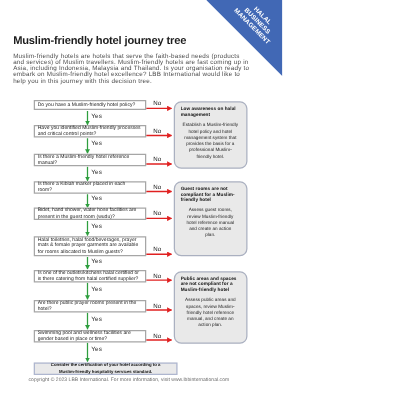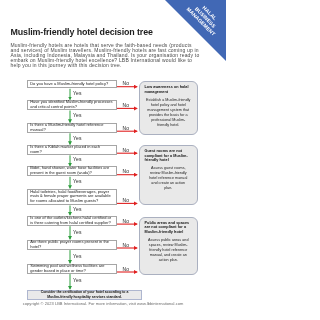--- a/index.html
+++ b/index.html
@@ -43,21 +43,21 @@
 <div class="page">
   <div class="banner-clip">
     <div class="banner-tri"></div>
     <div class="banner-text">
       <div>HALAL</div>
       <div>BUSINESS</div>
       <div>MANAGEMENT</div>
     </div>
   </div>
 
-  <div class="title">Muslim-friendly hotel decision tree</div>
+  <div class="title">Muslim-friendly hotel journey tree</div>
   <div class="intro" id="introbox">
       <div>Muslim-friendly hotels are hotels that serve the faith-based needs (products</div>
       <div>and services) of Muslim travellers. Muslim-friendly hotels are fast coming up in</div>
       <div>Asia, including Indonesia, Malaysia and Thailand. Is your organisation ready to</div>
       <div>embark on Muslim-friendly hotel excellence? LBB International would like to</div>
       <div>help you in this journey with this decision tree.</div>
     </div>
 
   <svg class="arrows" viewBox="0 0 226 320">
       <defs>

